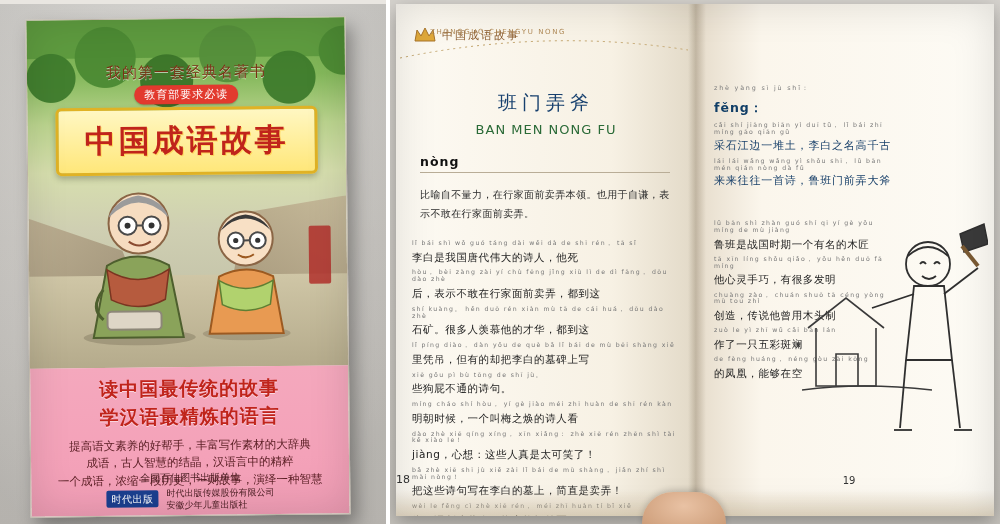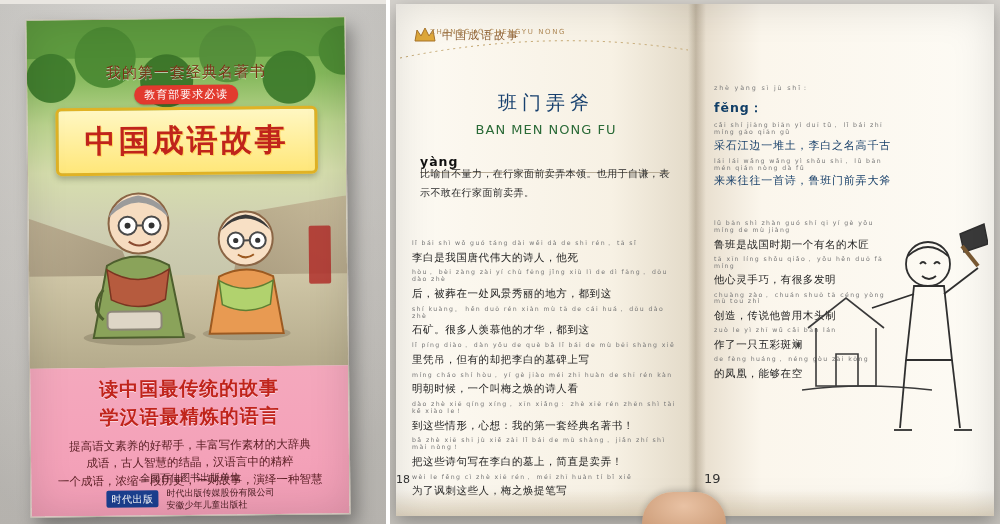--- a/index.html
+++ b/index.html
@@ -251,42 +251,42 @@
   }
   .section-label {
     position: absolute; left: 24px; top: 150px;
     font-size: 12.5px; color: #111; font-weight: bold; letter-spacing: 1px;
   }
   .rule {
     position: absolute; left: 24px; top: 168px; width: 250px; height: 1px;
     background: #b9ad97;
   }
   .explain {
-    position: absolute; left: 24px; top: 160px; width: 252px;
+    position: absolute; left: 24px; top: 181px; width: 252px;
     font-size: 10px; color: #2b2b2b; line-height: 1.9;
     letter-spacing: .4px;
   }
   .body-text {
     position: absolute; left: 16px; top: 236px; width: 270px;
     font-size: 10.5px; color: #222; line-height: 2.35;
     letter-spacing: .6px;
   }
   .body-text .ln { display: block; position: relative; }
   .py-line {
     display: block;
     font-size: 6.2px; color: #777; letter-spacing: 1.4px; line-height: 1.1;
     margin-bottom: -2px;
   }
   .page-num-l {
     position: absolute; left: 0; bottom: 30px; width: 292px;
     font-size: 11px; color: #333;
   }
   .page-num-r {
     position: absolute; right: 0; bottom: 30px; width: 290px;
-    font-size: 13px; color: #333;
+    text-align: center; font-size: 10px; color: #333;
   }
   .poem-intro {
     position: absolute; left: 18px; top: 96px; width: 170px;
     font-size: 12.5px; color: #0f3d66; font-weight: bold; letter-spacing: 1px;
   }
   .poem-py {
     position: absolute; left: 18px; top: 80px;
     font-size: 6.4px; color: #7c7c7c; letter-spacing: 1.8px;
   }
   .poem-body {
@@ -415,48 +415,52 @@
         </div>
         <div class="hdr-py">ZHONGGUO CHENGYU NONG</div>
 
         <svg class="dotted-arc" viewBox="0 0 296 40">
           <path d="M4 30 Q150 0 292 22" fill="none" stroke="#c2a46c" stroke-width="1" stroke-dasharray="2 4"></path>
         </svg>
 
         <div class="story-title">班门弄斧</div>
         <div class="story-pinyin">BAN MEN NONG FU</div>
 
-        <div class="section-label">yàng</div>
+        <div class="section-label">nòng</div>
         <div class="rule"></div>
         <div class="explain">比喻自不量力，在行家面前卖弄本领。也用于自谦，表示不敢在行家面前卖弄。</div>
 
         <div class="body-text">
           <span class="ln">
             <span class="py-line">lǐ bái shì wǒ guó táng dài wěi dà de shī rén， tā sǐ</span>
             <span>李白是我国唐代伟大的诗人，他死</span>
           </span>
           <span class="ln">
             <span class="py-line">hòu， bèi zàng zài yí chù fēng jǐng xiù lì de dì fāng， dōu dào zhè</span>
-            <span>后，被葬在一处风景秀丽的地方，都到这</span>
+            <span>后，表示不敢在行家面前卖弄，都到这</span>
           </span>
           <span class="ln">
             <span class="py-line">shí kuàng。 hěn duō rén xiàn mù tā de cái huá， dōu dào zhè</span>
             <span>石矿。很多人羡慕他的才华，都到这</span>
           </span>
           <span class="ln">
             <span class="py-line">lǐ píng diào， dàn yǒu de què bǎ lǐ bái de mù bēi shàng xiě</span>
             <span>里凭吊，但有的却把李白的墓碑上写</span>
           </span>
           <span class="ln">
+            <span class="py-line">xiē gǒu pì bù tōng de shī jù。</span>
+            <span>些狗屁不通的诗句。</span>
+          </span>
+          <span class="ln">
             <span class="py-line">míng cháo shí hòu， yí gè jiào méi zhī huàn de shī rén kàn</span>
             <span>明朝时候，一个叫梅之焕的诗人看</span>
           </span>
           <span class="ln">
             <span class="py-line">dào zhè xiē qíng xíng， xīn xiǎng： zhè xiē rén zhēn shì tài kě xiào le！</span>
-            <span>到这些情形，心想：我的第一套经典名著书！</span>
+            <span>jiàng，心想：这些人真是太可笑了！</span>
           </span>
           <span class="ln">
             <span class="py-line">bǎ zhè xiē shī jù xiě zài lǐ bái de mù shàng， jiǎn zhí shì mài nòng！</span>
             <span>把这些诗句写在李白的墓上，简直是卖弄！</span>
           </span>
           <span class="ln">
             <span class="py-line">wèi le fěng cì zhè xiē rén， méi zhī huàn tí bǐ xiě</span>
             <span>为了讽刺这些人，梅之焕提笔写</span>
           </span>
         </div>

